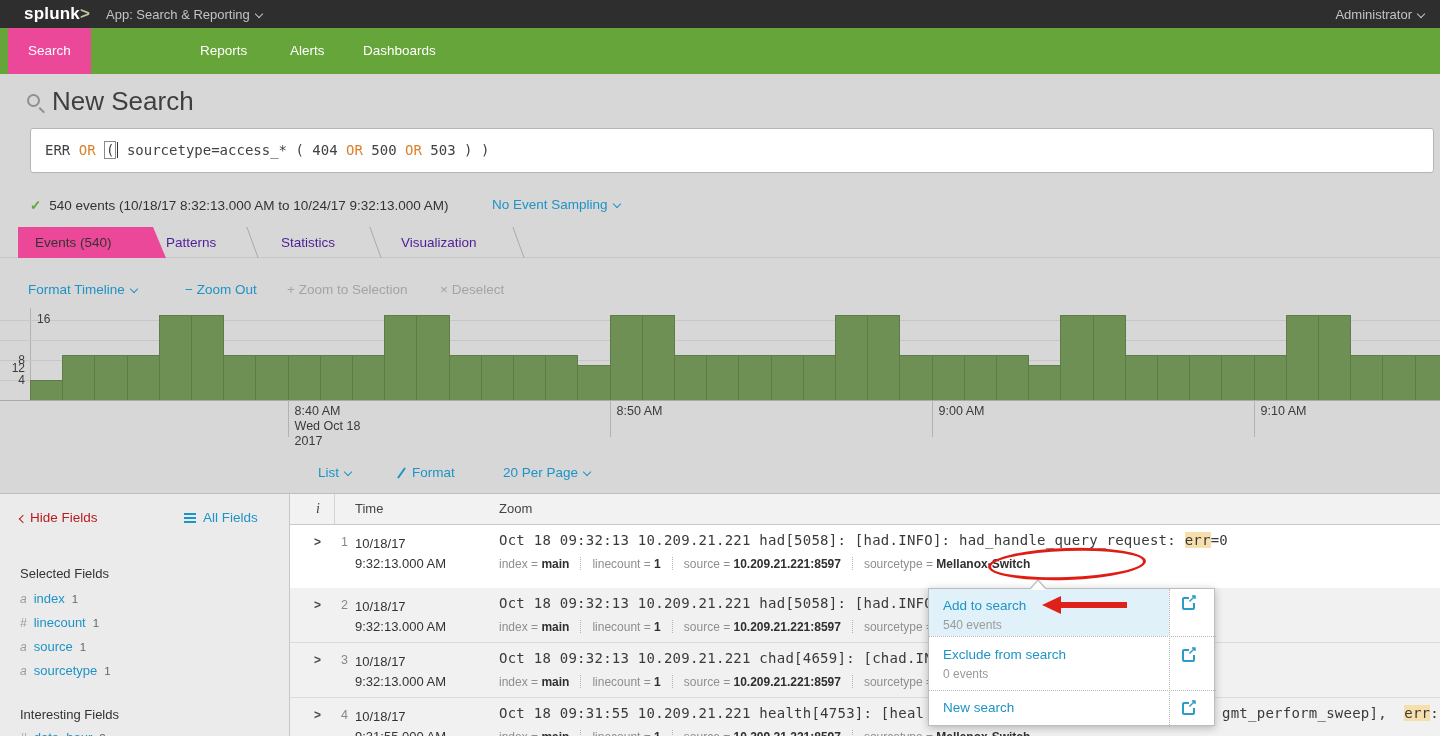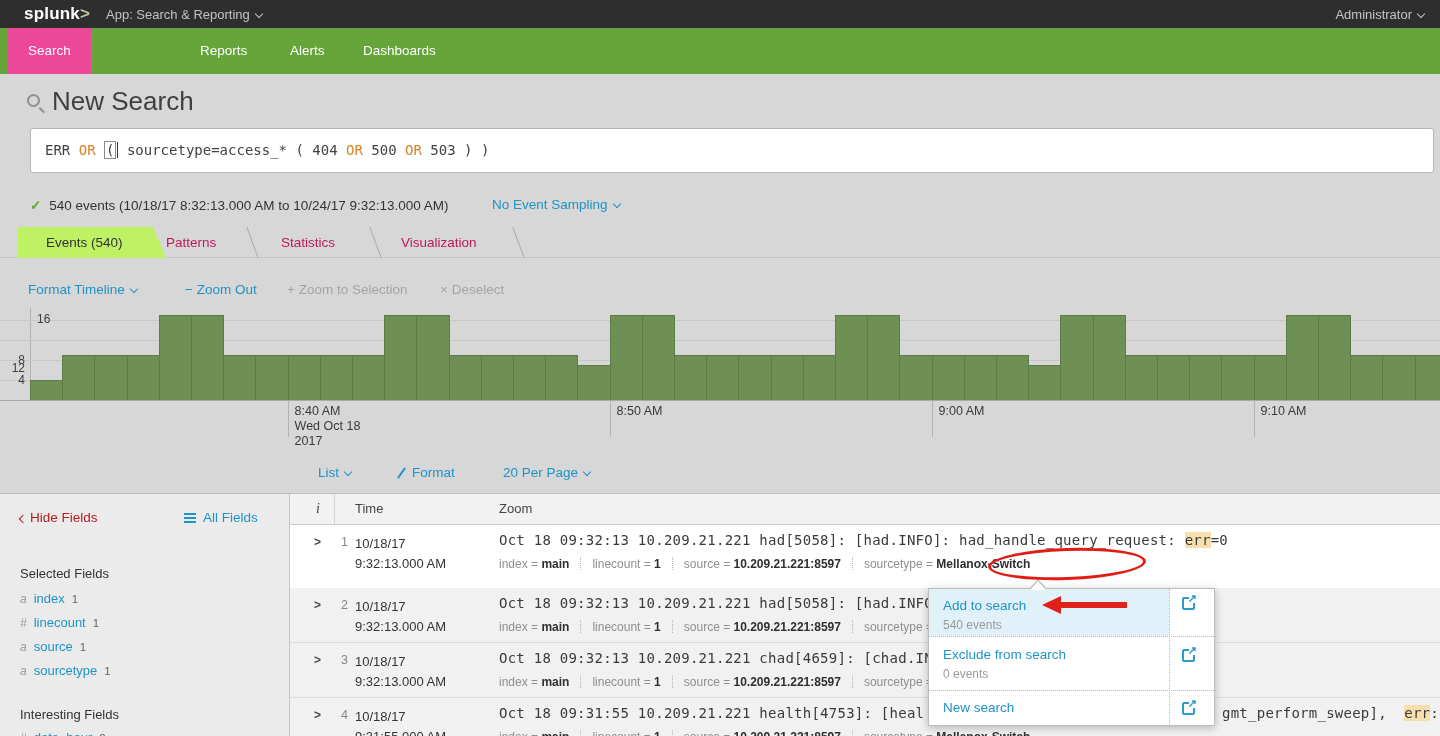--- a/index.html
+++ b/index.html
@@ -27,22 +27,22 @@
   .q-kw { color:#d9822b; }
   .q-paren { border:1px solid #8a8a8a; padding:0 1px; }
   .q-cursor { display:inline-block; width:1px; height:16px; background:#333; vertical-align:-3px; margin-left:1px;}
   
   #resultbar { position:absolute; left:30px; top:197px; font-size:13.5px; color:#333; }
   #check { color:#62a637; font-weight:bold; margin-right:8px; }
   #sampling { position:absolute; left:462px; top:0px; color:#1e93c6; white-space:nowrap; cursor:pointer;}
   
   #tabsrow { position:absolute; left:0; top:227px; width:1440px; height:31px; }
   #tabs-underline { position:absolute; left:0; top:30px; width:1440px; height:1px; background:#c6c6c6;}
-  .tab { position:absolute; top:0; height:31px; line-height:31px; font-size:13.5px; color:#be185d; cursor:pointer;}
-  .tab.active { background:#bef264; color:#333; clip-path:polygon(0 0, calc(100% - 13px) 0, 100% 100%, 0 100%); padding-left:28px; z-index:2;}
+  .tab { position:absolute; top:0; height:31px; line-height:31px; font-size:13.5px; color:#4c1d95; cursor:pointer;}
+  .tab.active { background:#ec4899; color:#333; clip-path:polygon(0 0, calc(100% - 13px) 0, 100% 100%, 0 100%); padding-left:17px; z-index:2;}
   .tab-sep { position:absolute; top:0; height:31px; width:0; border-left:1px solid #a9a9a9; transform:skewX(20deg);}
   
   .tctrl { position:absolute; top:282px; font-size:13.5px; cursor:pointer; white-space:nowrap;}
   .tctrl.on { color:#1e93c6; }
   .tctrl.off { color:#a4a4a4; cursor:default;}
   
   #chart { position:absolute; left:0; top:300px; width:1440px; height:145px; }
   .gridline { position:absolute; left:0; width:1440px; height:1px; background:#c7c7c7;}
   .ylab { position:absolute; width:24px; text-align:right; font-size:12px; color:#3c3c3c;}
   #axis-left { position:absolute; left:30px; top:8px; width:1px; height:92px; background:#b2b2b2;}

